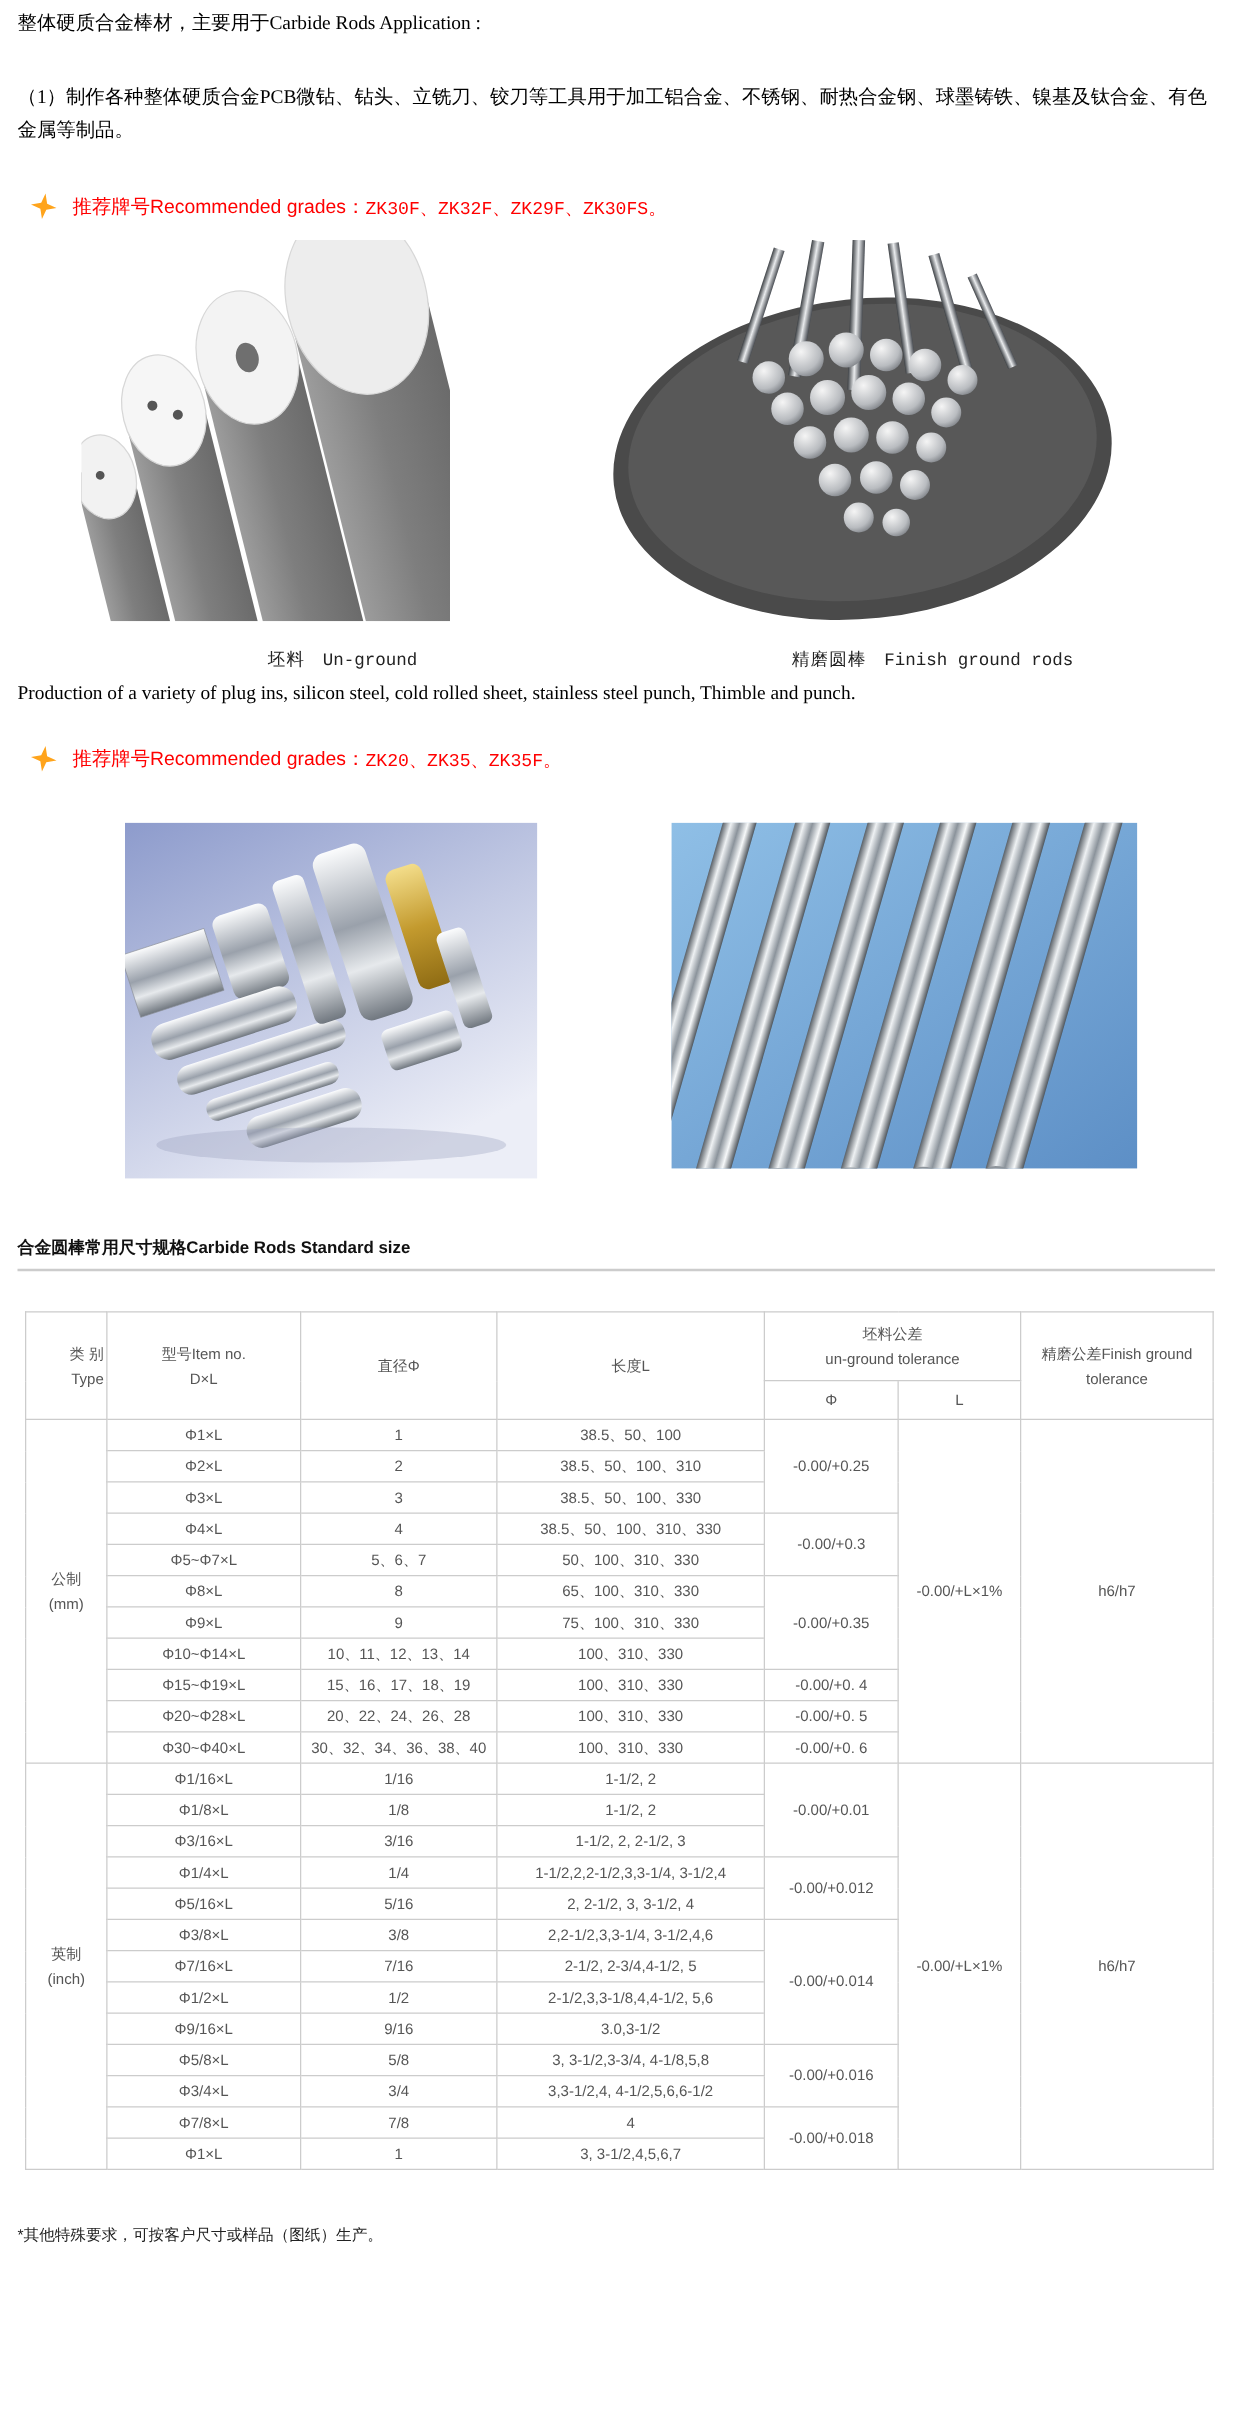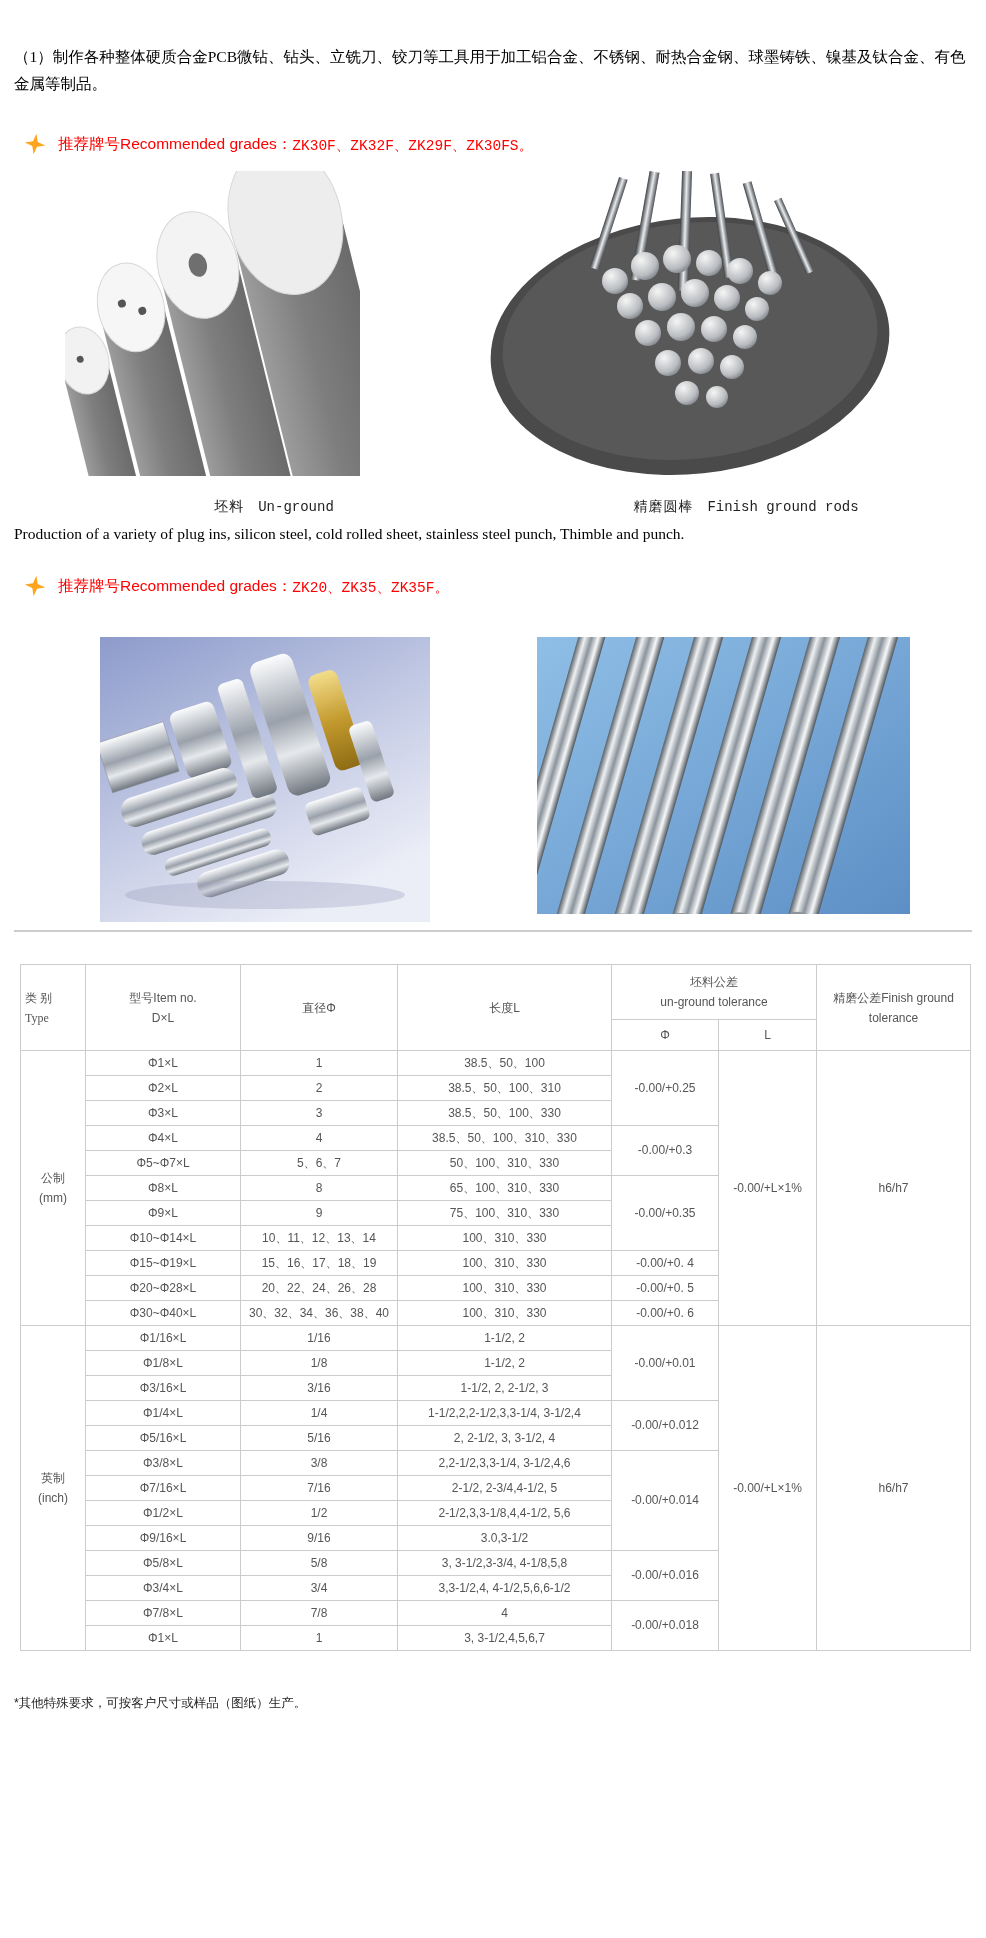--- a/index.html
+++ b/index.html
@@ -34,32 +34,33 @@
   .table-title{font-family:"Liberation Sans",sans-serif;font-weight:bold;font-size:13.5px;color:#111;margin:46px 0 0 0;}
   .title-rule{border:none;border-top:2px solid #ccc;margin:8px 0 0 0;}
 
   table.size-table{border-collapse:collapse;table-layout:fixed;width:950px;margin:32px 0 0 6px;
        font-family:"Liberation Sans",sans-serif;font-size:12px;color:#555;}
   .size-table th,.size-table td{border:1px solid #ccc;text-align:center;vertical-align:middle;
        padding:1px 2px;white-space:pre-line;overflow:hidden;}
   .size-table th{font-weight:normal;font-size:12px;line-height:20px;}
   .size-table thead tr.h1 th{height:52px;}
   .size-table thead tr.h2 th{height:28px;}
-  .size-table th.type-h{text-align:left;padding-left:4px;font-family:Liberation Serif, serif;}
+  .size-table th.type-h{text-align:right;padding-left:4px;}
   .size-table td{height:22px;line-height:15px;}
   .size-table td.type-cell{line-height:20px;}
 
   .footer-note{font-family:"Liberation Sans",sans-serif;font-size:12.5px;color:#222;line-height:28px;margin-top:38px;}
   .footer-note div{white-space:nowrap;}
 </style>
 </head>
 <body>
 
 <div class="page">
 
+  <p class="intro-title">整体硬质合金棒材，主要用于Carbide Rods Application :</p>
 
   <p class="para-zh">（1）制作各种整体硬质合金PCB微钻、钻头、立铣刀、铰刀等工具用于加工铝合金、不锈钢、耐热合金钢、球墨铸铁、镍基及钛合金、有色金属等制品。</p>
 
   <div class="grades-row">
     <svg class="star" viewBox="0 0 32 32">
       <path d="M16 1 L19.5 12.5 L31 16 L19.5 19.5 L16 31 L12.5 19.5 L1 16 L12.5 12.5 Z" fill="#ffa41c" transform="rotate(8 16 16)"></path>
     </svg>
     <span class="grades-label">推荐牌号Recommended grades：</span>
     <span class="grades-value">ZK30F、ZK32F、ZK29F、ZK30FS。</span>
   </div>
@@ -239,20 +240,21 @@
           <g transform="rotate(16 360 0)">
               <rect x="332" y="-30" width="29" height="330" fill="url(#rod4)"></rect>
               <ellipse cx="346" cy="298" rx="14" ry="7" fill="#8d949b"></ellipse>
             </g>
         </g>
       </svg>
     </div>
   </div>
 
 
+  <p class="table-title">合金圆棒常用尺寸规格Carbide Rods Standard size</p>
   <hr class="title-rule">
 
   <table class="size-table">
     <colgroup>
       <col style="width:65px">
         <col style="width:155px">
         <col style="width:157px">
       <col style="width:214px">
         <col style="width:107px">
         <col style="width:98px">

